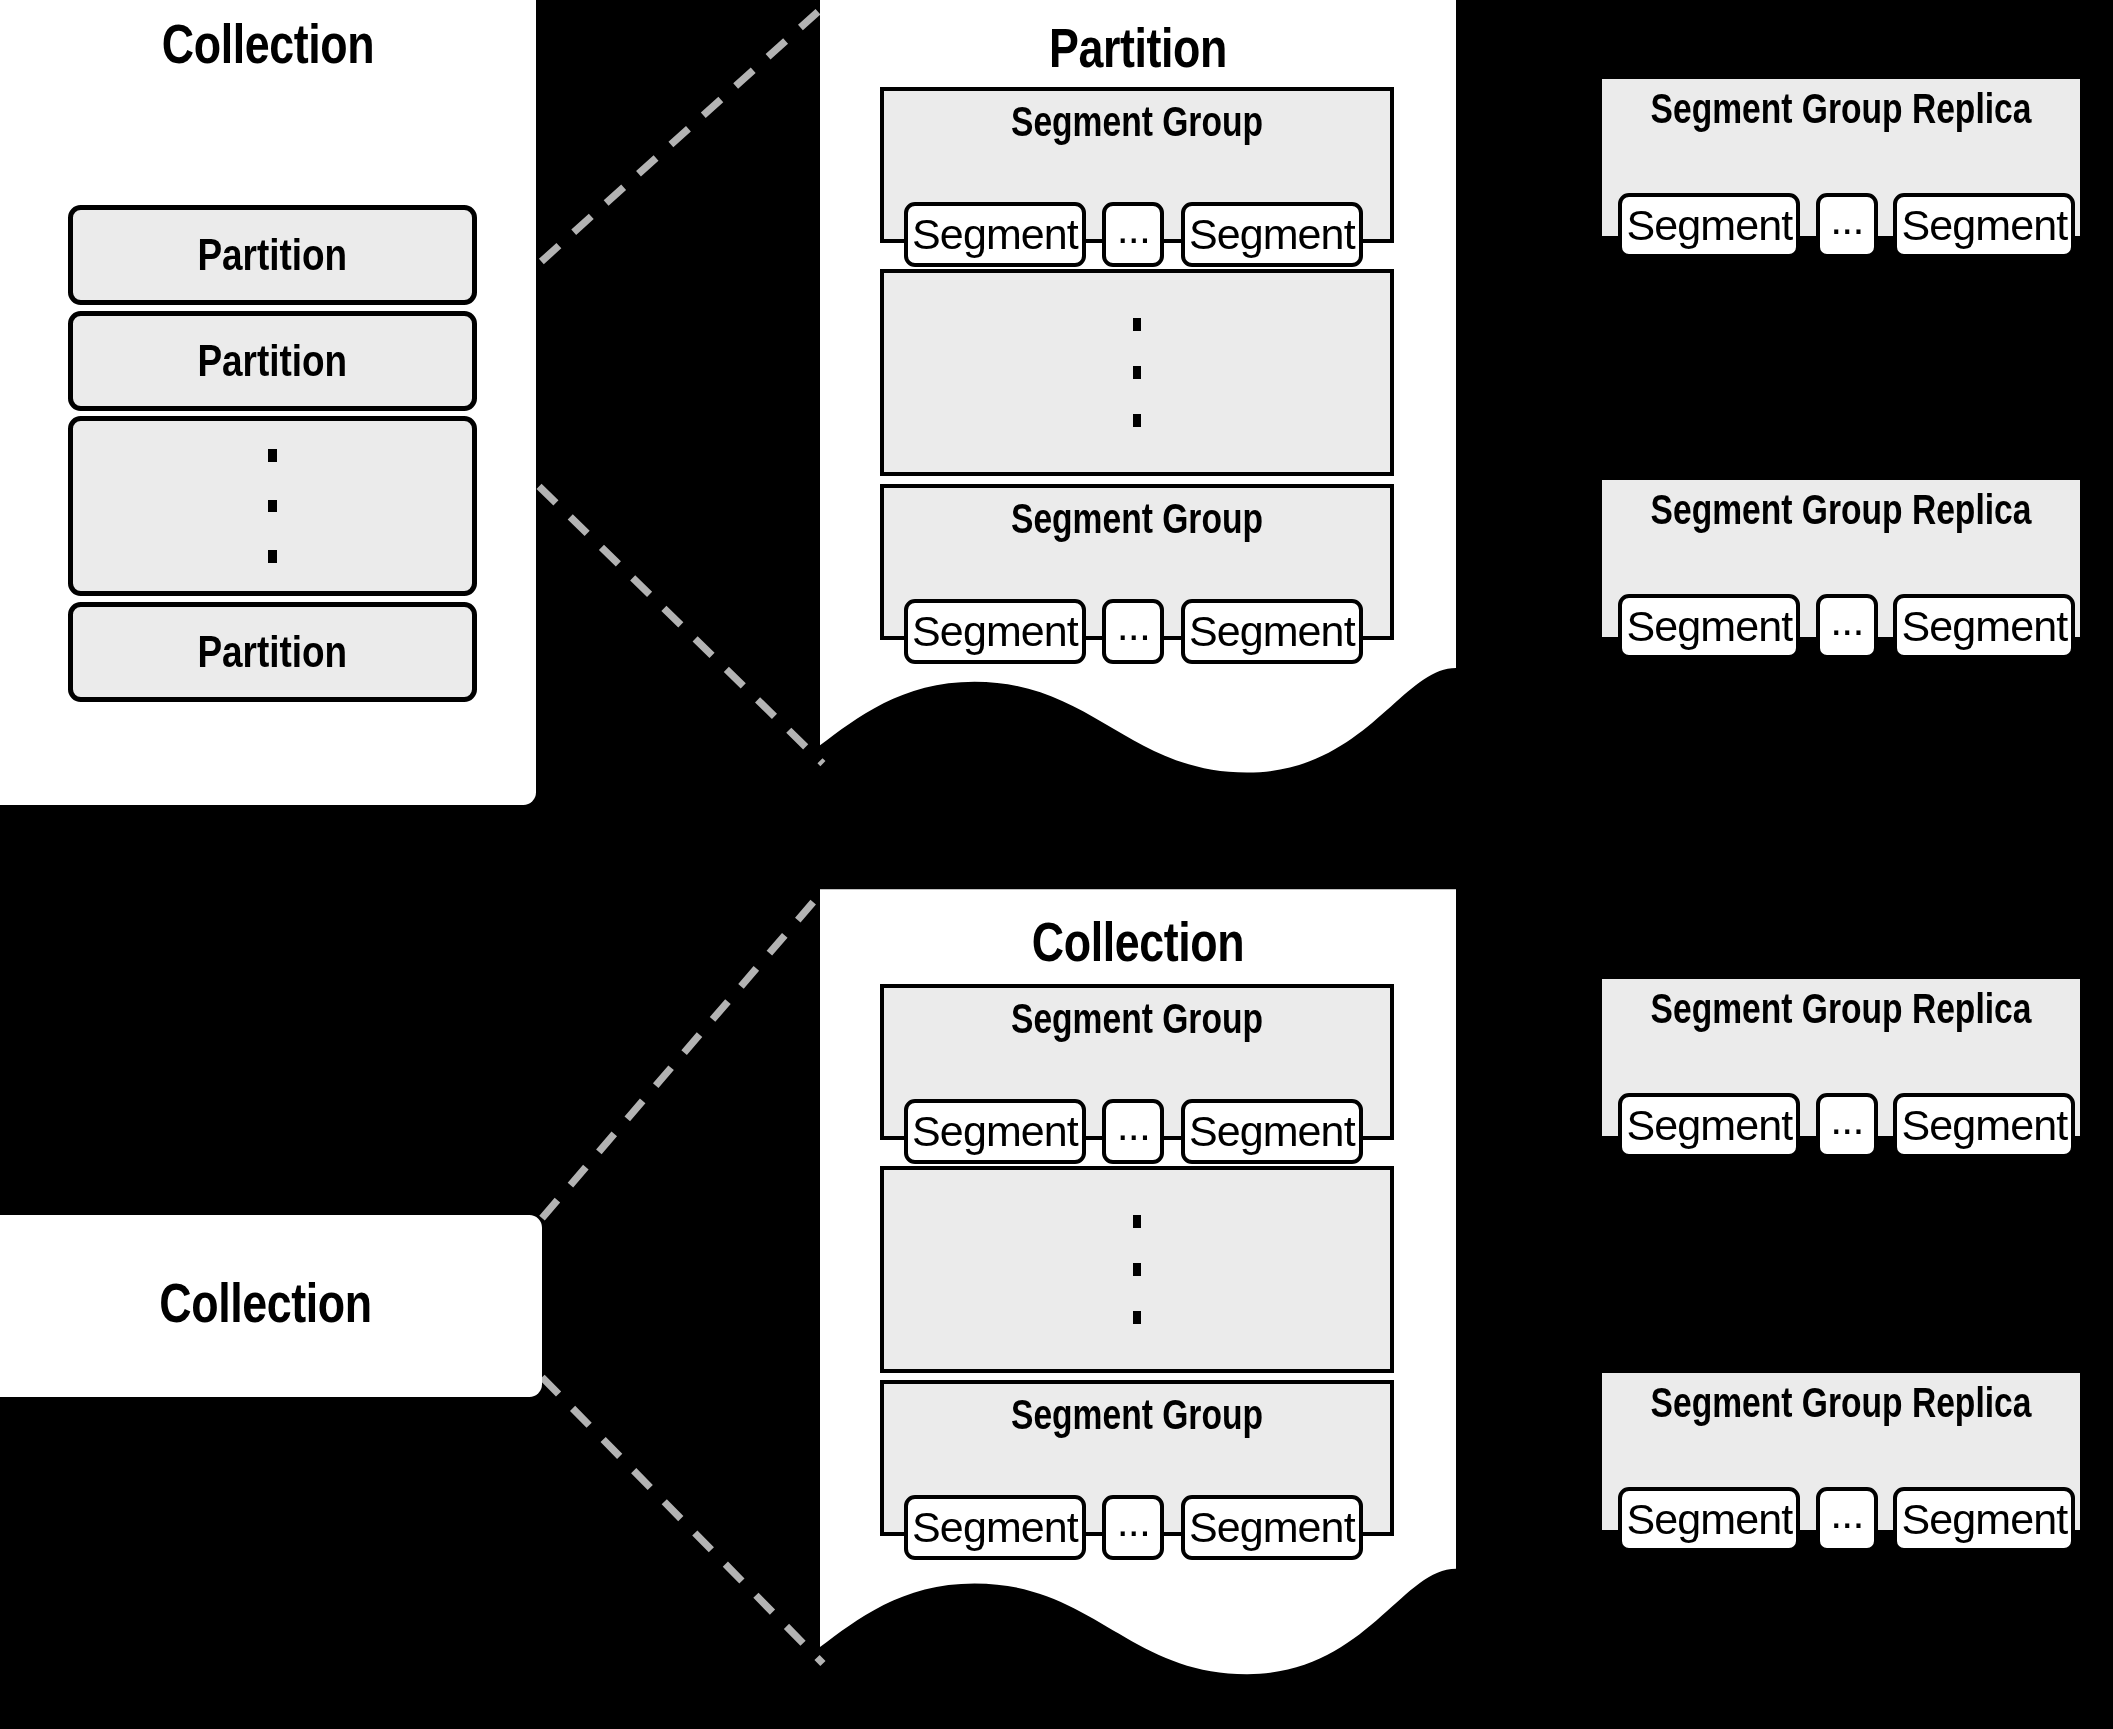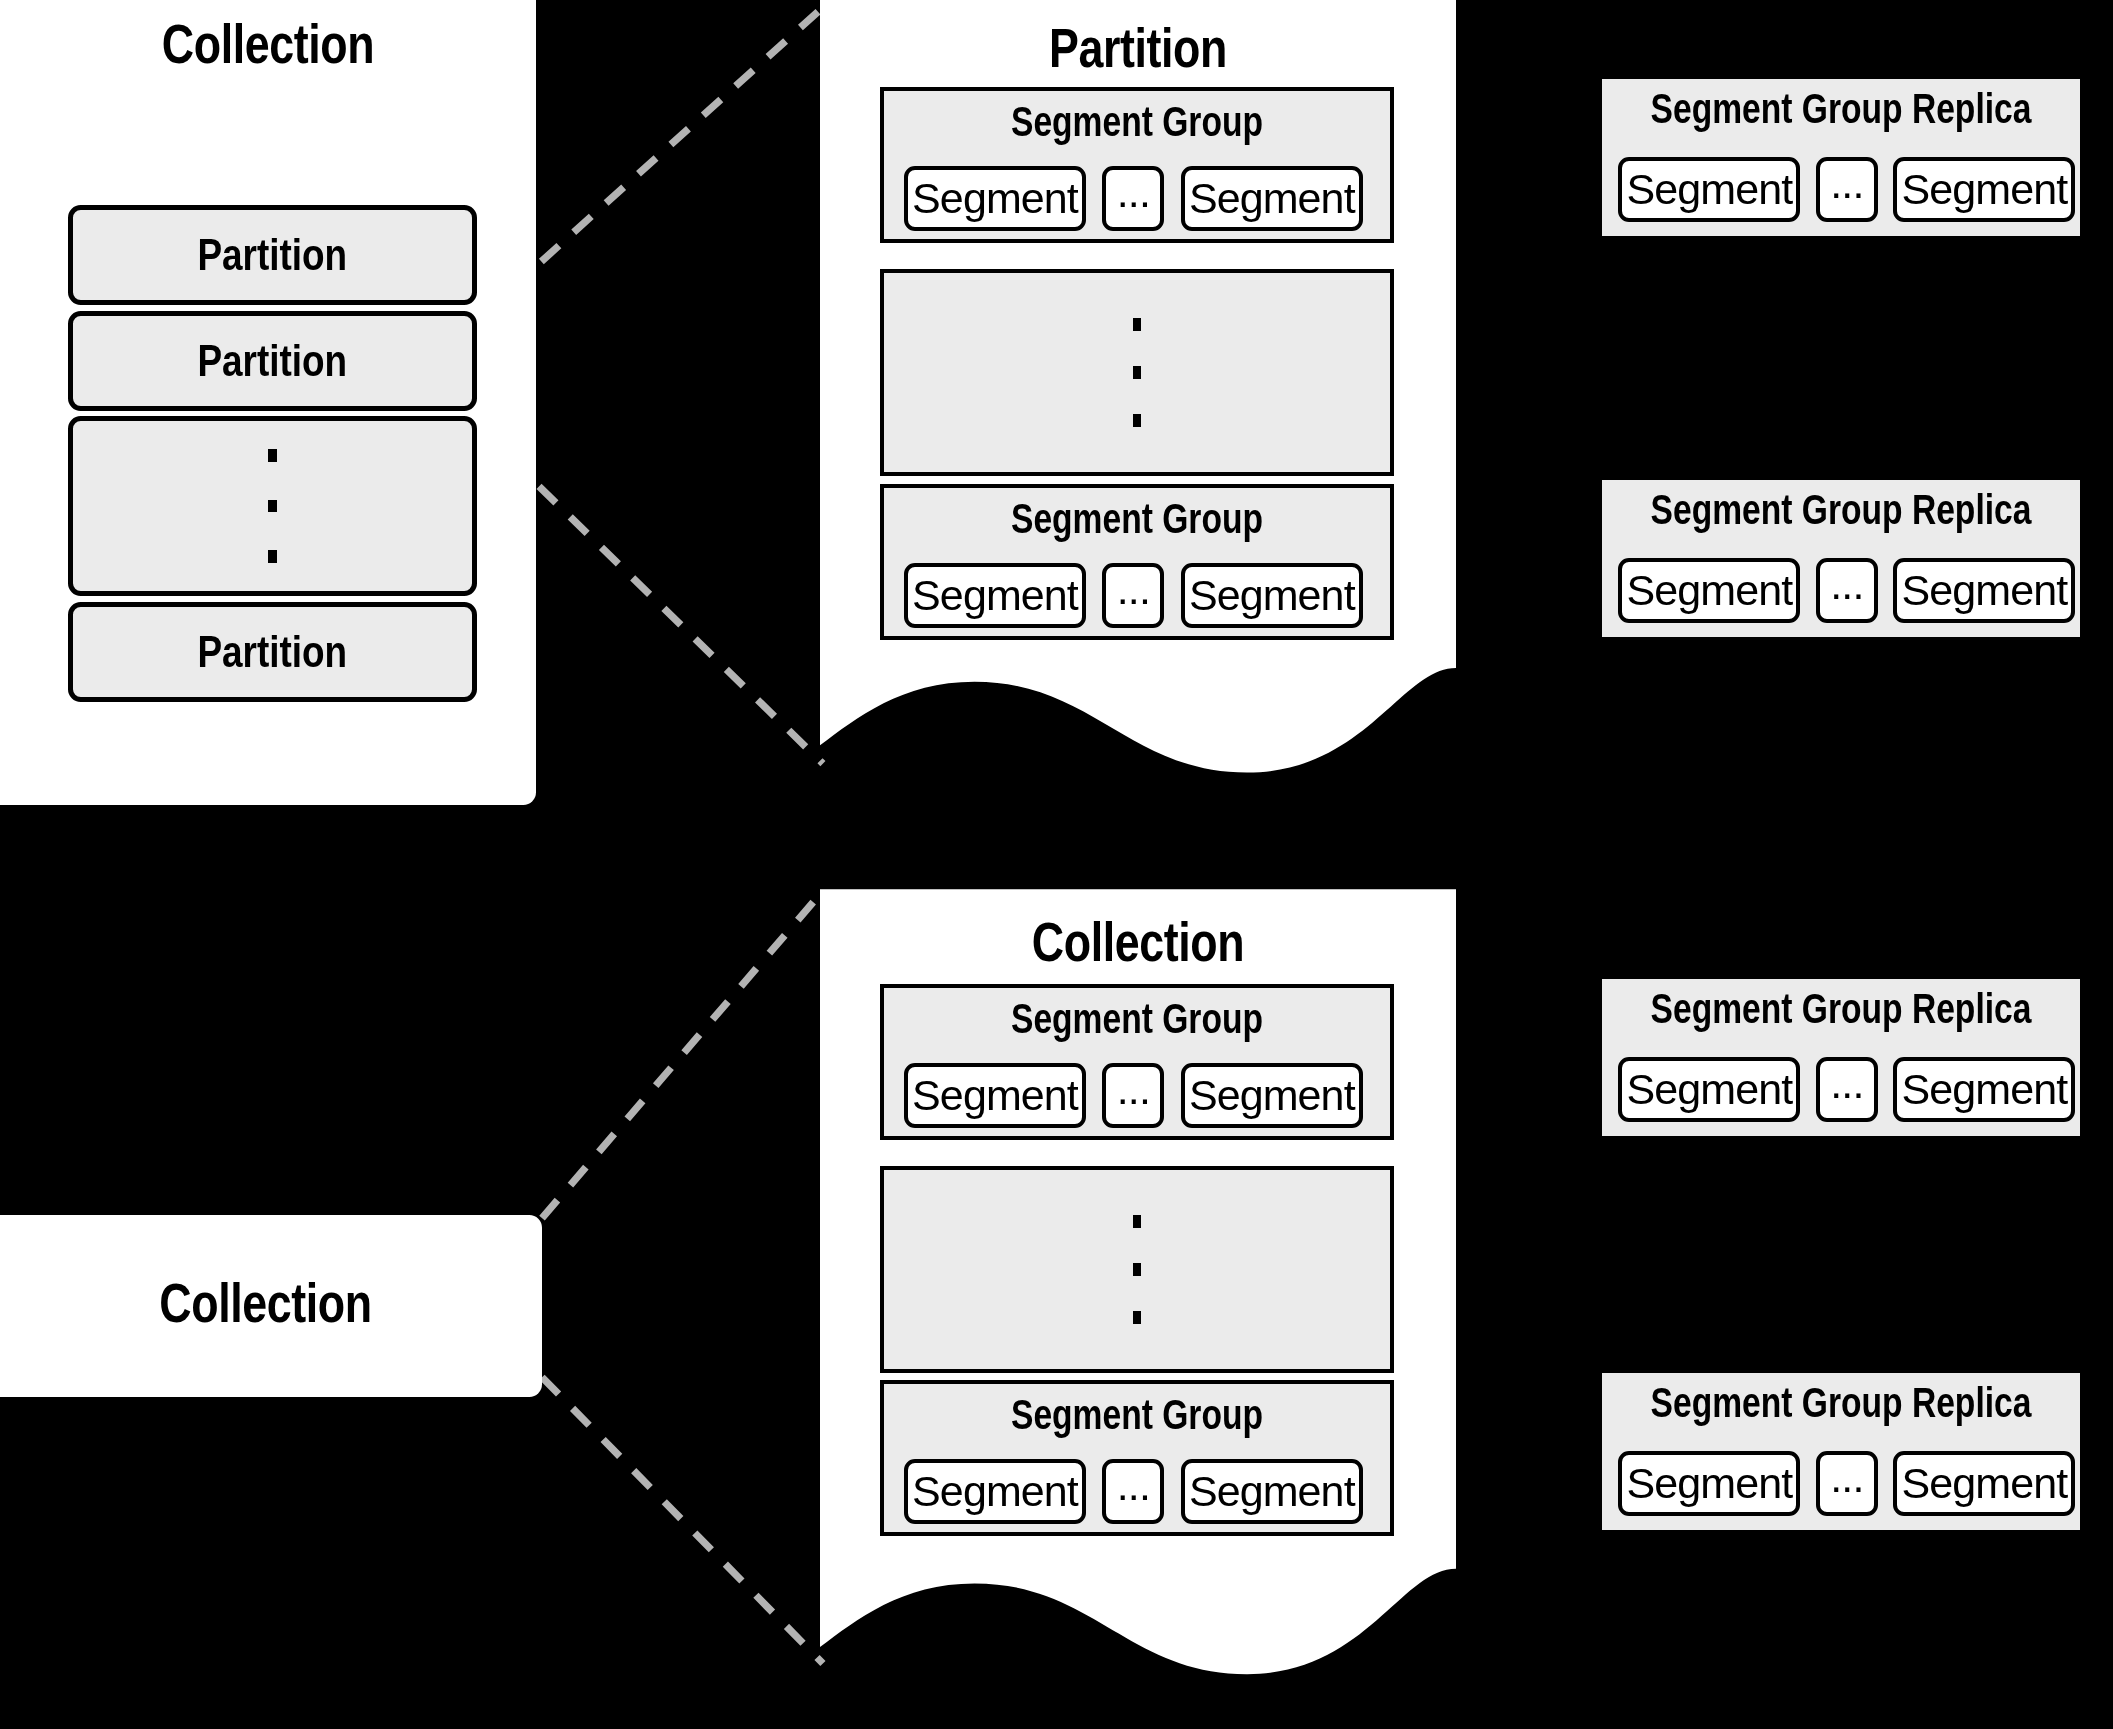--- a/index.html
+++ b/index.html
@@ -43,21 +43,21 @@
   .seg-group{
     position:absolute;background:#ebebeb;border:4.5px solid #000;
     box-sizing:border-box;
   }
   .seg-group .sg-title{
     position:absolute;left:0;right:0;text-align:center;
     font-size:42px;font-weight:bold;color:#000;
     transform:scaleX(.80);transform-origin:center top;
     font-family:"Liberation Sans","DejaVu Sans",sans-serif;
   }
-  .seg-row{position:absolute;display:flex;align-items:flex-end;}
+  .seg-row{position:absolute;display:flex;align-items:flex-end;margin-top:36px;}
   .segment{
     background:#fff;border:4.5px solid #000;border-radius:11px;
     box-sizing:border-box;display:flex;align-items:center;
     justify-content:center;
     font-size:43px;color:#000;letter-spacing:-0.9px;
     font-family:"Liberation Sans","DejaVu Sans",sans-serif;
   }
   .segment.wide{width:182px;height:65px;}
   .segment.dots{width:62px;height:65px;font-size:43px;padding-bottom:12.7px;}
 

